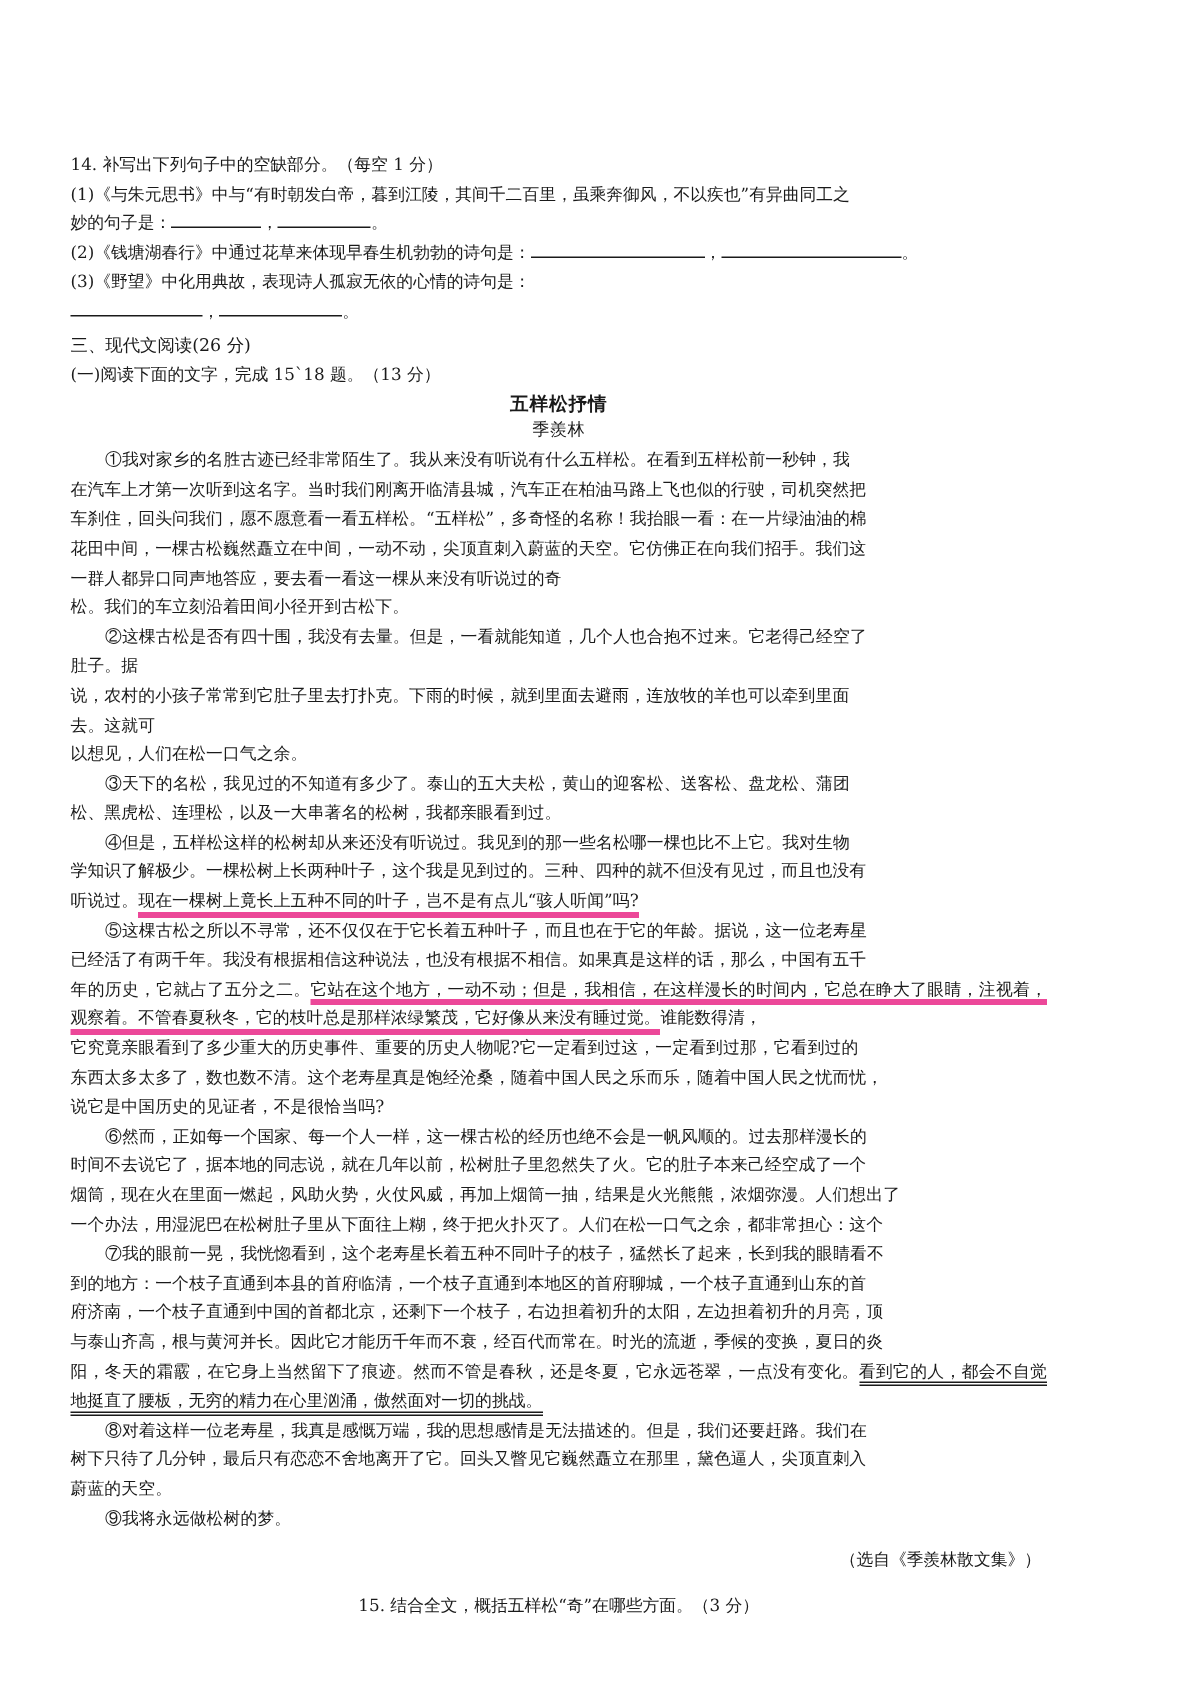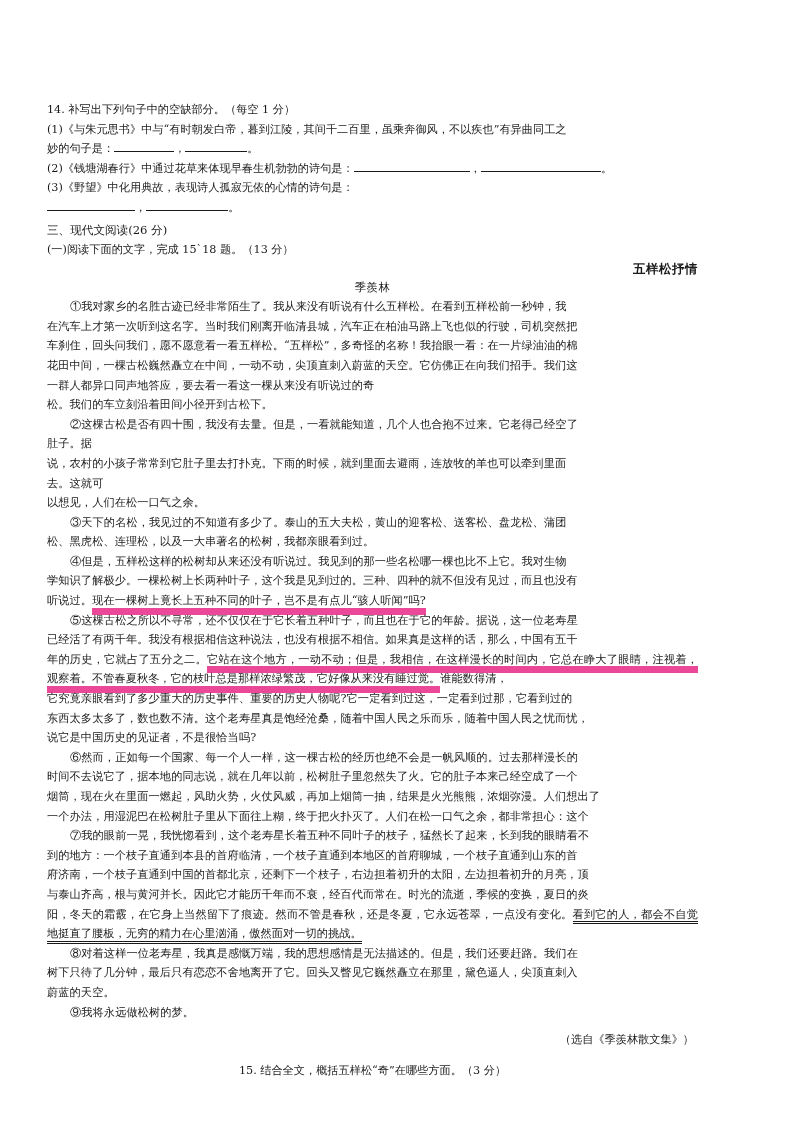--- a/index.html
+++ b/index.html
@@ -36,21 +36,21 @@
     text-justify: inter-ideograph;
     letter-spacing: 0.05px;
   }
   .qline { font-size: 11.2px; line-height: 19.6px; }
   .section-head {
     font-size: 11.6px;
     line-height: 20px;
     margin-top: 2px;
   }
   .art-title {
-    text-align: right;
+    text-align: center;
     font-weight: bold;
     font-size: 12.4px;
     line-height: 19px;
     letter-spacing: 0.6px;
   }
   .art-author {
     text-align: center;
     font-size: 11.4px;
     line-height: 18px;
     letter-spacing: 0.4px;
@@ -76,21 +76,21 @@
     vertical-align: baseline;
     height: 12px;
   }
   .b-short  { width: 60px; }
   .b-short2 { width: 62px; }
   .b-med    { width: 88px; }
   .b-med2   { width: 82px; }
   .b-long   { width: 116px; }
   .b-long2  { width: 120px; }
   .u-line {
-    border-bottom: 7px solid #ec4899;
+    border-bottom: 4px solid #ec4899;
     padding-bottom: 0.5px;
   }
   .u-double {
     border-bottom: 3px double #1a1a1a;
     padding-bottom: 0.5px;
   }
 </style>
 </head>
 <body>
 

